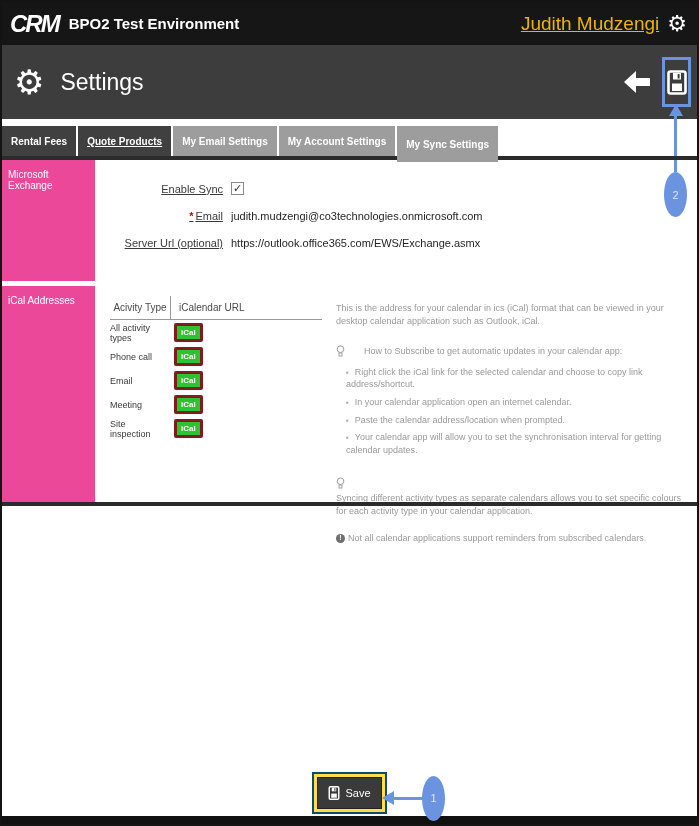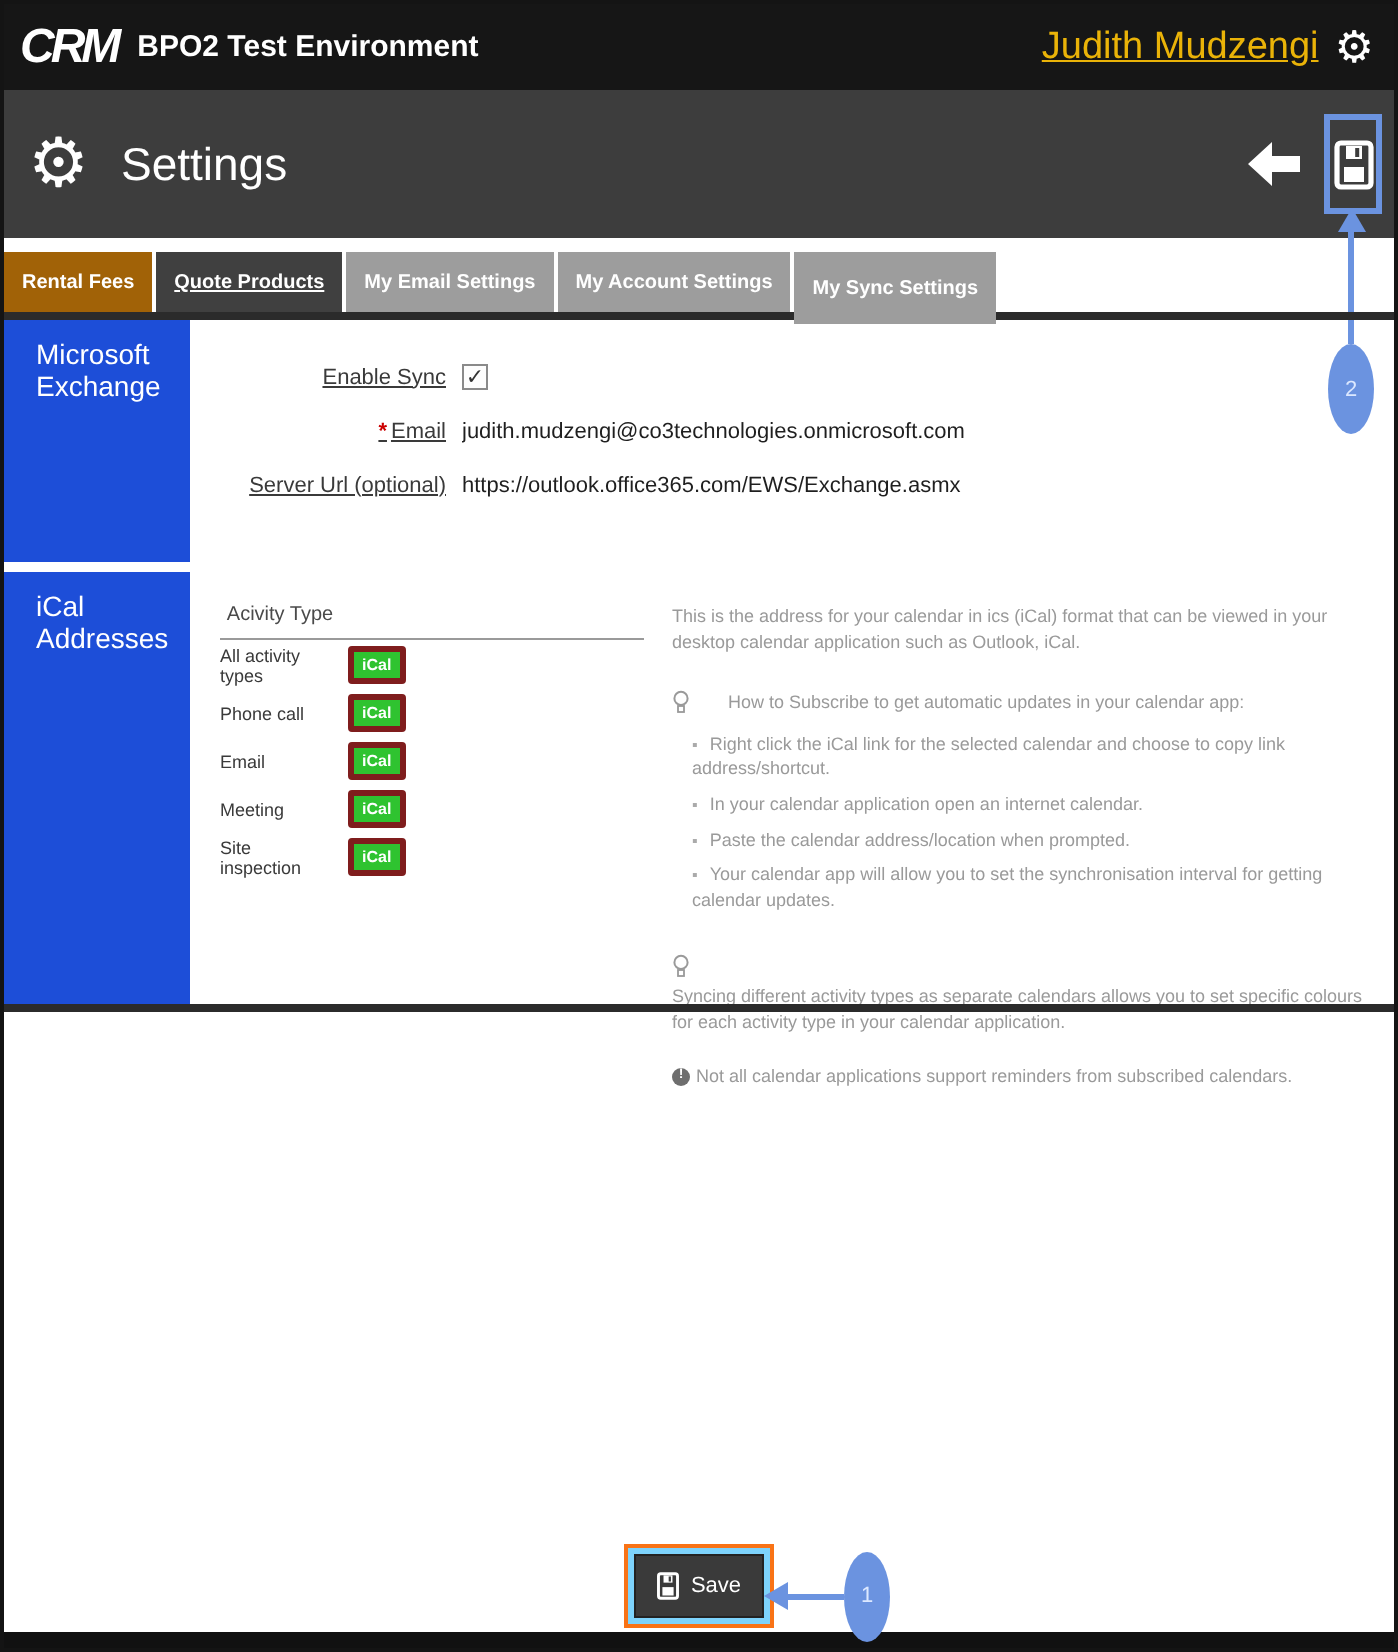--- a/index.html
+++ b/index.html
@@ -20,32 +20,32 @@
   .gear-lg { color:#fff; font-size:34px; line-height:1; margin-right:16px; }
   .page-title { color:#fff; font-size:23px; font-weight:normal; flex:1; }
   .header-actions { display:flex; align-items:center; gap:12px; }
   .back-btn { display:flex; align-items:center; cursor:pointer; }
   .header-save { width:29px; height:50px; border:3px solid #6b93e0; display:flex; align-items:center; justify-content:center; cursor:pointer; background:#3d3d3d; }
 
   
   .tabgap { height:7px; background:#fff; }
   .tabbar { height:30px; display:flex; align-items:flex-start; gap:2px; position:relative; z-index:2; }
   .tab { height:30px; color:#fff; font-size:10px; font-weight:bold; display:flex; align-items:center; padding:0 9px; cursor:pointer; }
-  .tab-d1 { background:#a16207; }
+  .tab-d1 { background:#404040; }
   .tab-d2 { background:#404040;text-decoration:underline; }
   .tab-light { background:#9d9d9d; }
   .tab.active { height:36px; background:#9d9d9d; }
   .hline { height:4px; background:#2b2b2b; position:relative; z-index:1; }
 
   
   .section { display:flex; background:#fff; }
   .section-exchange { height:121px; }
   .section-gap { height:5px; background:#fff; }
   .section-ical { height:216px; }
-  .side-label { width:93px; background:#1d4ed8; color:#fff; font-size:14px; padding:9px 16px; flex-shrink:0; }
+  .side-label { width:93px; background:#ec4899; color:#fff; font-size:10px; padding:9px 6px; flex-shrink:0; }
 
   
   .form { flex:1; padding-top:15px; }
   .form-row { display:flex; align-items:center; height:27px; }
   .f-label { width:128px; text-align:right; margin-right:8px; font-size:11px; color:#3a3a3a; flex-shrink:0;text-decoration:underline; }
   .req { color:#cc0000; font-style:normal; font-weight:bold; margin-right:2px; }
   .checkbox { width:13px; height:13px; border:1px solid #8a8a8a; background:#fdfdfd; display:inline-flex; align-items:center; justify-content:center; font-size:11px; color:#333; cursor:pointer; }
   .checkbox.checked::after { content:"✓"; }
   .f-value { border:none; outline:none; background:transparent; font-family:"Liberation Sans",sans-serif; font-size:11px; color:#1f1f1f; width:320px; }
   .f-value.pw { width:80px; letter-spacing:1px; font-weight:bold; }
@@ -69,21 +69,21 @@
   .steps li { margin:0 0 5px 10px; }
   .steps li::before { content:"▪"; color:#aaa; font-size:8px; margin-right:6px; }
   .tip-row { display:flex; align-items:flex-start; gap:3px; margin-top:20px;flex-direction:column; }
   .note-row { display:flex; align-items:center; gap:3px; margin-top:14px; }
   .info-icon { width:9px; height:9px; border-radius:50%; background:#6e6e6e; color:#fff; font-size:7px; font-weight:bold; display:inline-flex; align-items:center; justify-content:center; flex-shrink:0; margin-top:1px; }
   .info-icon::after { content:"!"; }
 
   
   .spacer { height:263px; background:#fff; }
   .footer { height:47px; display:flex; justify-content:center; align-items:center; }
-  .save-wrap { border:2px solid #f97316; padding:3px; background:#7dd3fc; }
+  .save-wrap { border:2px solid #0c4a6e; padding:3px; background:#fde047; }
   .save-btn { background:#3a3a3a; border:1px solid #222; color:#fff; font-family:"Liberation Sans",sans-serif; font-size:11px; display:flex; align-items:center; gap:5px; padding:8px 10px; cursor:pointer; }
   .bottom-bar { height:8px; background:#111; }
 
   
   .ann { position:absolute; display:flex; align-items:center; pointer-events:none; }
   .ann-badge { width:23px; height:45px; border-radius:50%; background:#6b93e0; color:#dce8ff; font-size:11px; display:flex; align-items:center; justify-content:center; flex-shrink:0; }
   .ann1 { left:380px; top:772px; height:48px; }
   .arrow-left { width:0; height:0; border-top:7px solid transparent; border-bottom:7px solid transparent; border-right:12px solid #6b93e0; }
   .ann1 .line-h { width:28px; height:3px; background:#6b93e0; }
   .ann2 { left:661px; top:102px; width:25px; flex-direction:column; align-items:center; display:flex; }
@@ -156,20 +156,21 @@
   </div>
 
   <div class="section-gap"></div>
 
   <div class="section section-ical">
     <div class="side-label">iCal Addresses</div>
     <div class="ical-body">
       <div class="atable">
         <div class="atable-header">
           <span class="ath c1">Acivity Type</span>
+          <span class="ath c2">iCalendar URL</span>
         </div>
         <div class="atable-row">
           <span class="activity">All activity types</span>
           <a class="ical-btn">iCal</a>
         </div>
         <div class="atable-row">
           <span class="activity">Phone call</span>
           <a class="ical-btn">iCal</a>
         </div>
         <div class="atable-row">

